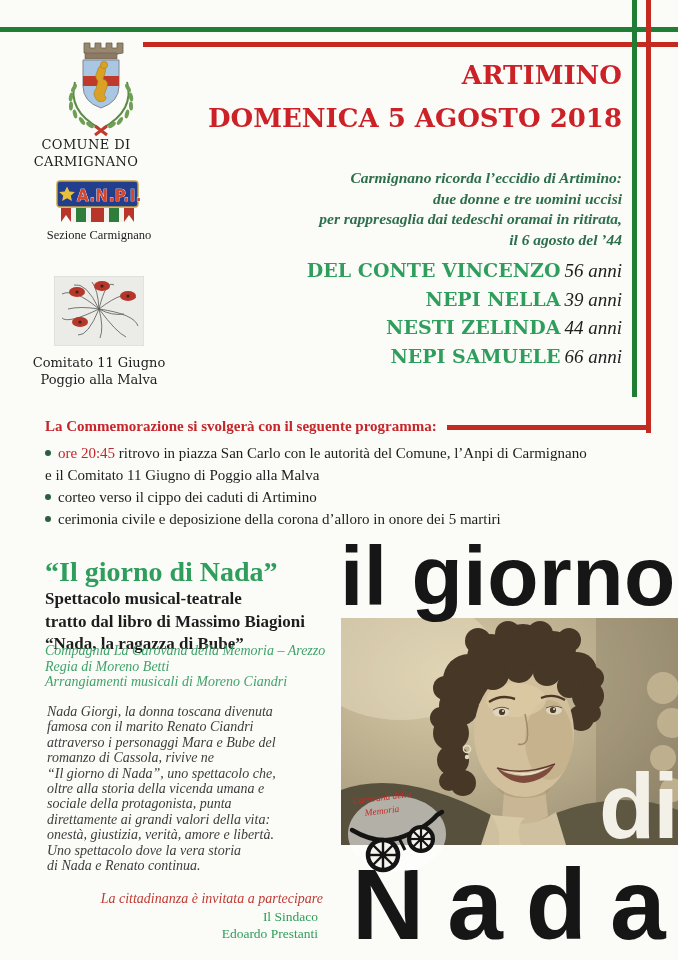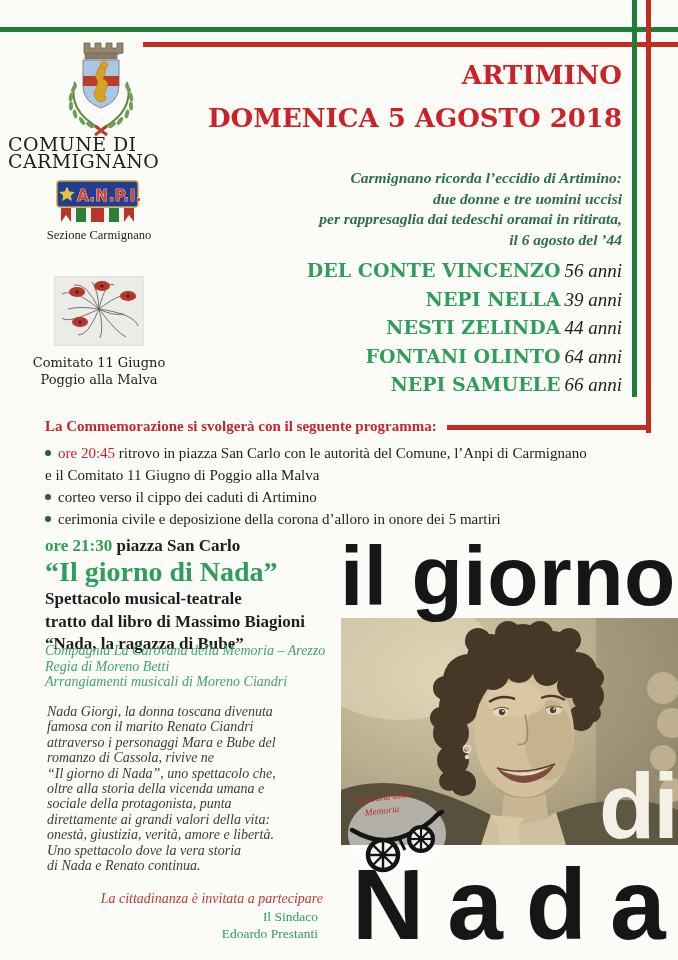--- a/index.html
+++ b/index.html
@@ -12,22 +12,22 @@
   .rule{position:absolute;}
   .rule.green{background:#1f7e33;}
   .rule.red{background:#c32b20;}
   .h-green{top:27px;left:0;width:678px;height:5px;}
   .h-red{top:42px;left:143px;width:535px;height:5px;}
   .v-green{left:632px;top:0;width:5px;height:397px;}
   .v-red{left:646px;top:0;width:5px;height:433px;}
 
   
   .stemma{left:55px;top:34px;}
-  .comune-label{left:8px;top:136px;width:170px;text-align:left;
-    font-family:"DejaVu Serif",serif;font-size:19px;line-height:17px;letter-spacing:.4px;}
+  .comune-label{left:1px;top:136px;width:170px;text-align:center;
+    font-family:"DejaVu Serif",serif;font-size:13px;line-height:17px;letter-spacing:.4px;}
   .anpi{left:55px;top:180px;}
   .anpi-label{left:14px;top:228px;width:170px;text-align:center;font-size:12.5px;}
   .comitato{left:54px;top:276px;}
   .comitato-label{left:10px;top:354px;width:178px;text-align:center;
     font-family:"DejaVu Serif",serif;font-size:13px;line-height:17px;}
 
   
   .title-block{top:54px;right:56px;text-align:right;color:#cc2127;
     font-family:"DejaVu Serif",serif;font-weight:bold;font-size:26px;line-height:43px;}
   .quote{top:168px;right:56px;text-align:right;color:#2d6e4b;
@@ -165,44 +165,40 @@
 
   <div class="abs quote preline">Carmignano ricorda l’eccidio di Artimino:
 due donne e tre uomini uccisi
 per rappresaglia dai tedeschi oramai in ritirata,
 il 6 agosto del ’44</div>
 
   <div class="abs victims">
     <div><span class="name">DEL CONTE VINCENZO</span> <span class="age">56 anni</span></div>
     <div><span class="name">NEPI NELLA</span> <span class="age">39 anni</span></div>
     <div><span class="name">NESTI ZELINDA</span> <span class="age">44 anni</span></div>
-    <div><span class="name">FONTANI OLINTO</span> <span class="age">64 anni</span></div>
     <div><span class="name">NEPI SAMUELE</span> <span class="age">66 anni</span></div>
   </div>
 
   <div class="abs program-heading">
     <span class="label">La Commemorazione si svolgerà con il seguente programma:</span>
     <span class="hrule"></span>
   </div>
   <div class="abs bullets">
     <div>
       <span class="dot"></span><span class="time">ore 20:45</span> <span>ritrovo in piazza San Carlo con le autorità del Comune, l’Anpi di Carmignano</span><br>
       <span>e il Comitato 11 Giugno di Poggio alla Malva</span>
     </div>
     <div>
       <span class="dot"></span><span>corteo verso il cippo dei caduti di Artimino</span>
     </div>
     <div>
       <span class="dot"></span><span>cerimonia civile e deposizione della corona d’alloro in onore dei 5 martiri</span>
     </div>
   </div>
 
-  <div class="abs show-time">
-    <span class="t">ore 21:30</span> <span>piazza San Carlo</span>
-  </div>
   <div class="abs show-title">“Il giorno di Nada”</div>
   <div class="abs show-details preline">Spettacolo musical-teatrale
 tratto dal libro di Massimo Biagioni
 “Nada, la ragazza di Bube”</div>
   <div class="abs show-credits preline">Compagnia La Carovana della Memoria – Arezzo
 Regia di Moreno Betti
 Arrangiamenti musicali di Moreno Ciandri</div>
   <div class="abs show-desc preline">Nada Giorgi, la donna toscana divenuta
 famosa con il marito Renato Ciandri
 attraverso i personaggi Mara e Bube del

